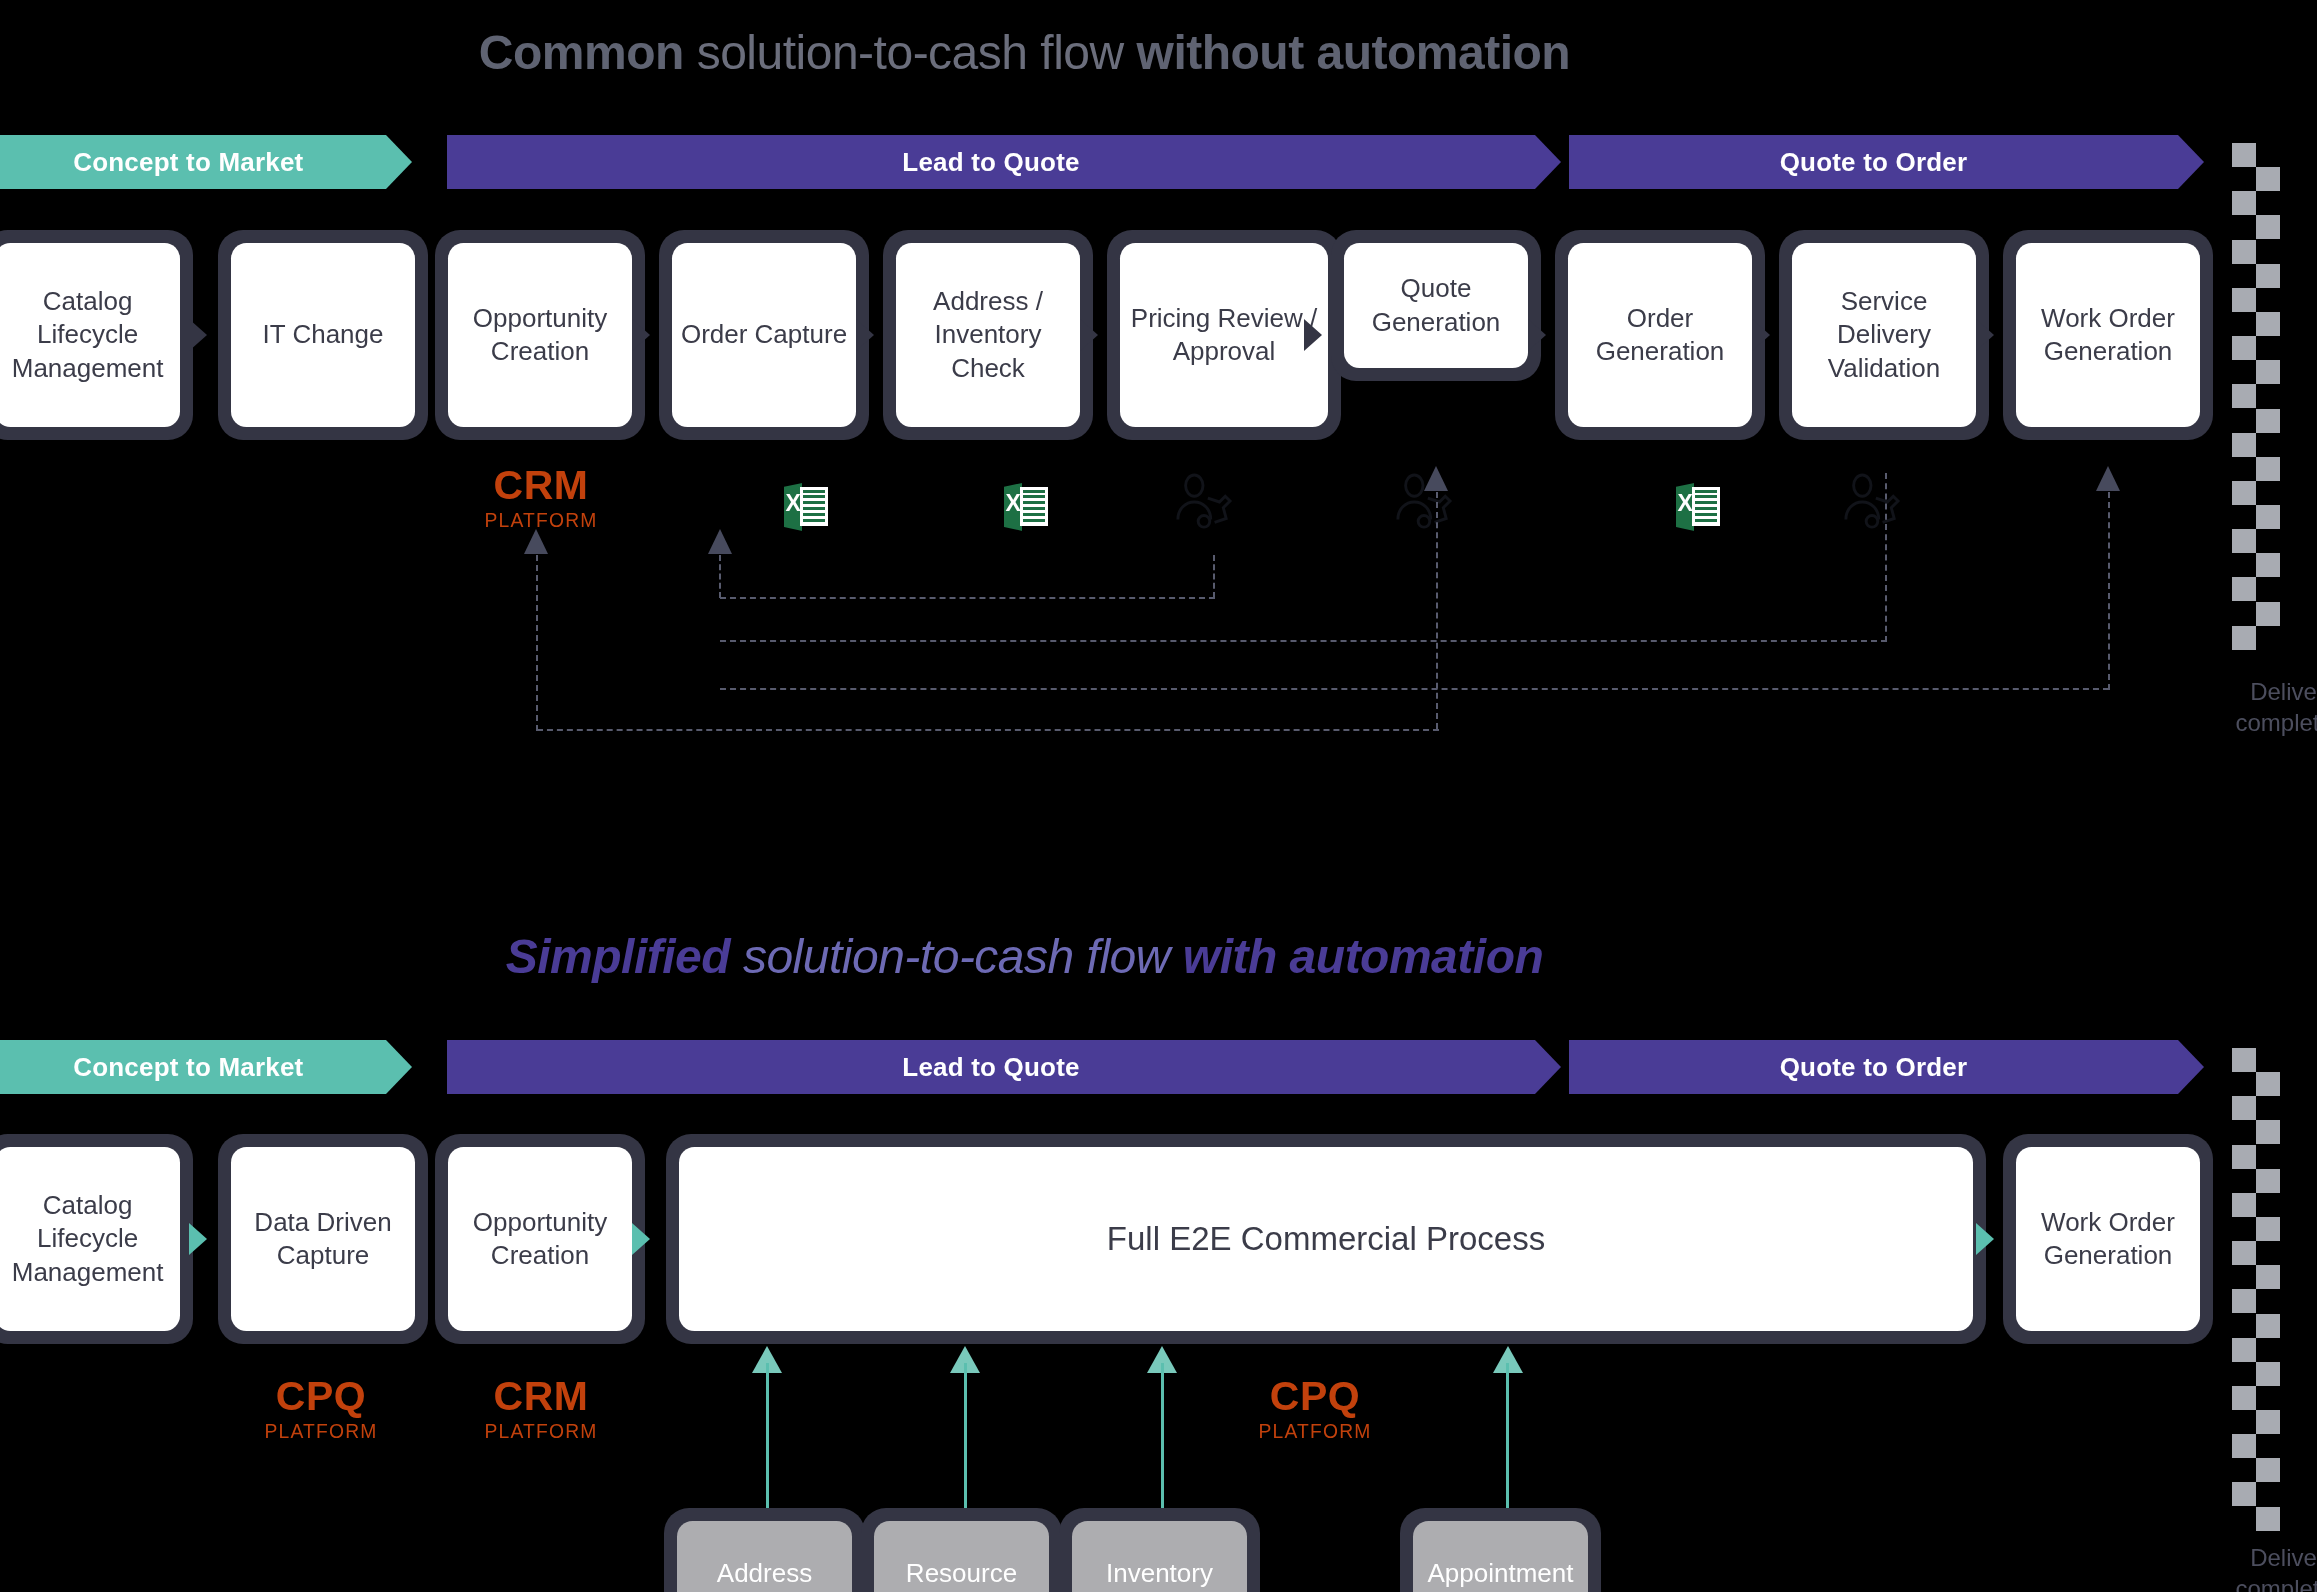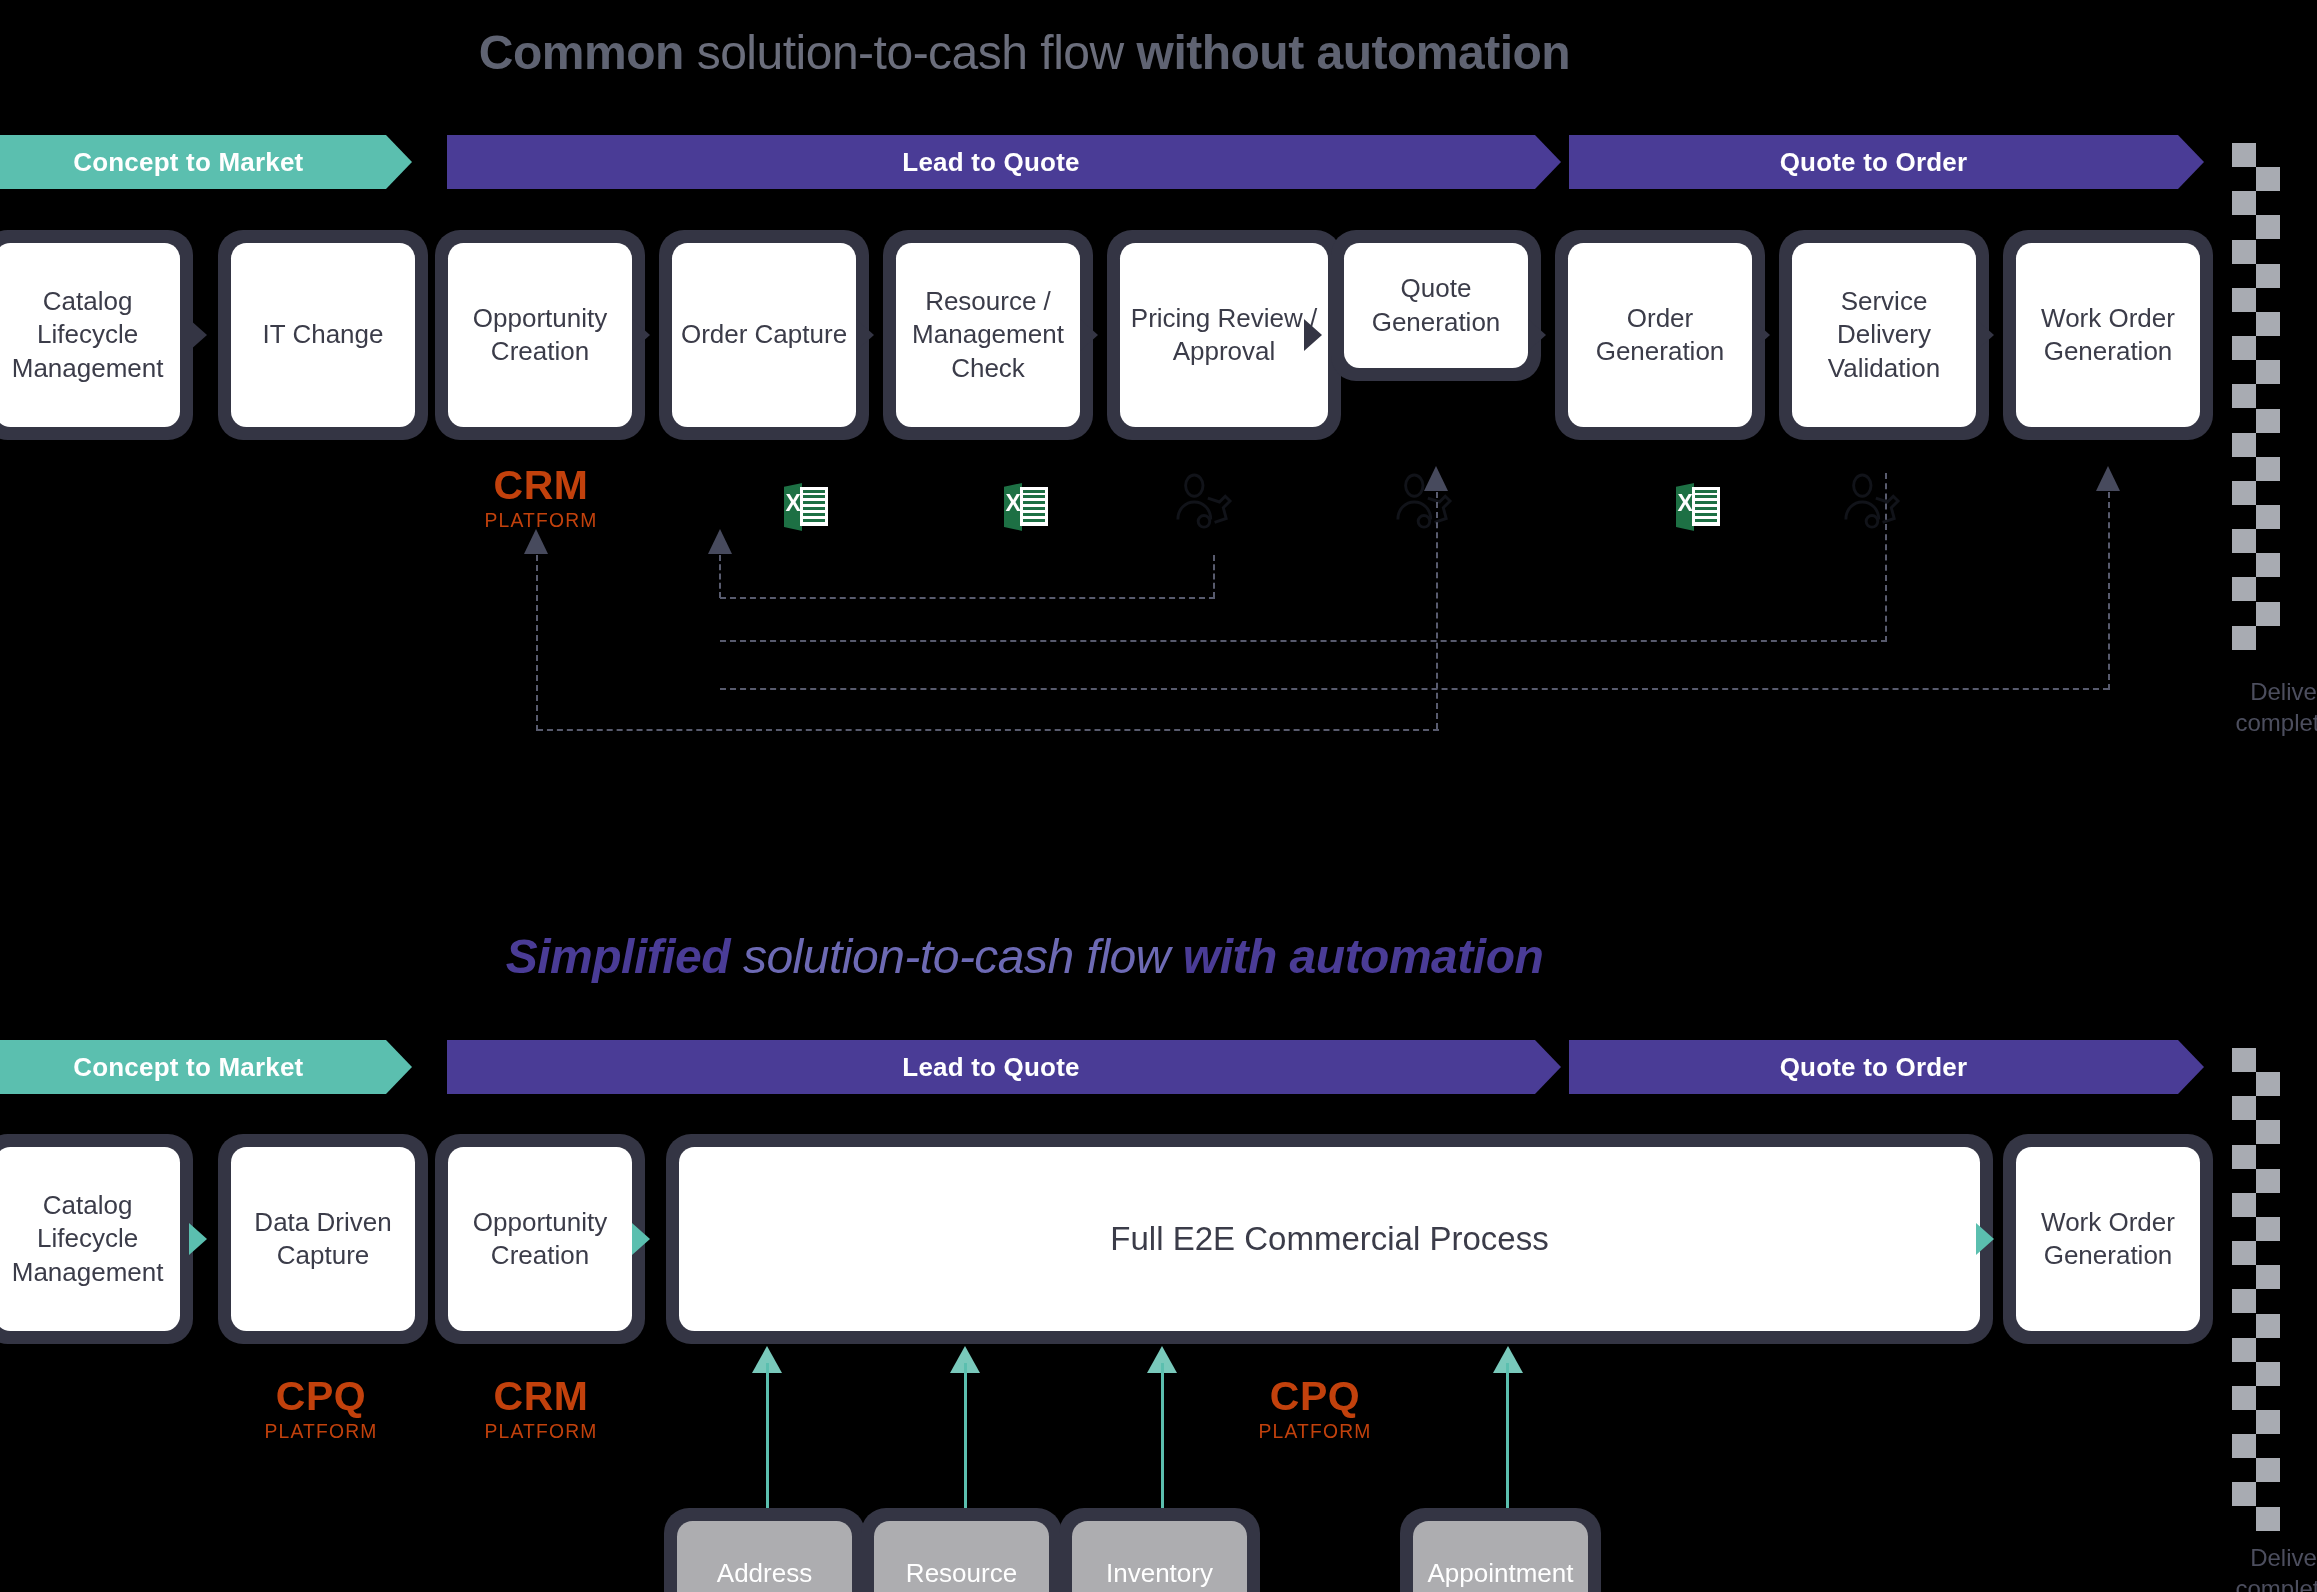--- a/index.html
+++ b/index.html
@@ -104,21 +104,21 @@
 <div class="pbox" style="left:218px;top:230px;width:210px;height:210px;">
   <div class="inner">IT Change</div>
   </div>
 <div class="pbox" style="left:435px;top:230px;width:210px;height:210px;">
   <div class="inner">Opportunity Creation</div>
   </div>
 <div class="pbox" style="left:659px;top:230px;width:210px;height:210px;">
   <div class="inner">Order Capture</div>
   </div>
 <div class="pbox" style="left:883px;top:230px;width:210px;height:210px;">
-  <div class="inner">Resource / Management Check</div>
+  <div class="inner">Address / Inventory Check</div>
   </div>
 <div class="pbox" style="left:1107px;top:230px;width:210px;height:210px;padding-left:24px;">
   <div class="inner">Pricing Review / Approval</div>
   </div>
 <div class="pbox" style="left:1331px;top:230px;width:210px;height:151px;">
   <div class="inner">Quote Generation</div>
   </div>
 <div class="pbox" style="left:1555px;top:230px;width:210px;height:210px;">
   <div class="inner">Order Generation</div>
   </div>
@@ -267,21 +267,21 @@
 
 <div class="pbox" style="left:-17.4px;top:1134px;width:210px;height:210px;">
   <div class="inner">Catalog Lifecycle Management</div>
   </div>
 <div class="pbox" style="left:218px;top:1134px;width:210px;height:210px;">
   <div class="inner">Data Driven Capture</div>
   </div>
 <div class="pbox" style="left:435px;top:1134px;width:210px;height:210px;">
   <div class="inner">Opportunity Creation</div>
   </div>
-<div class="pbox" style="left:666px;top:1134px;width:1320px;height:210px;padding-left:7px;">
+<div class="pbox" style="left:666px;top:1134px;width:1320px;height:210px;">
   <div class="inner" style="font-size:33px">Full E2E Commercial Process</div>
   </div>
 <div class="pbox" style="left:2003px;top:1134px;width:210px;height:210px;">
   <div class="inner">Work Order Generation</div>
   </div>
 
 <div class="chev chev-teal abs" style="left:189px;top:1223px;"></div>
 <div class="chev chev-teal abs" style="left:632px;top:1223px;"></div>
 <div class="chev chev-teal abs" style="left:1976px;top:1223px;"></div>
 

